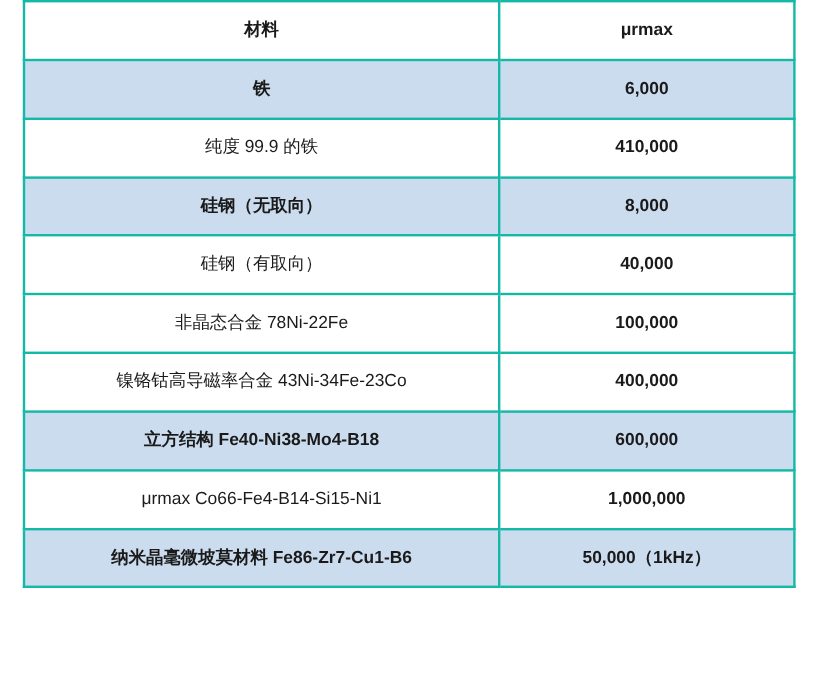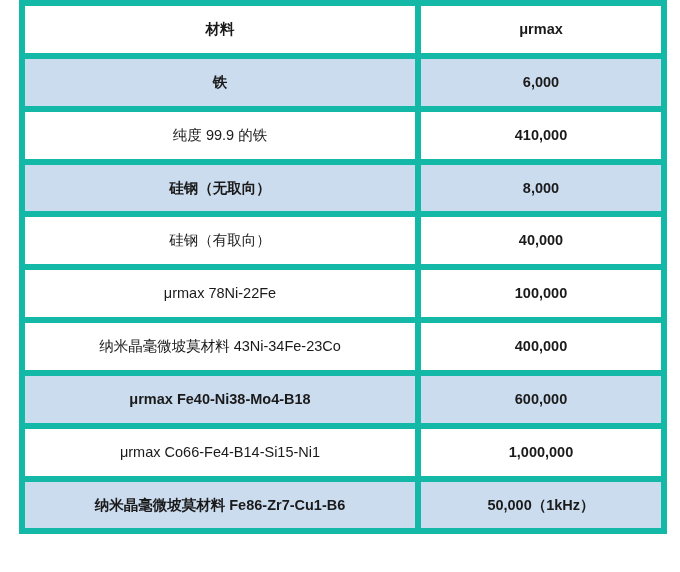--- a/index.html
+++ b/index.html
@@ -22,21 +22,21 @@
     align-items: flex-start;
   }
   table.matTable {
     border-collapse: collapse;
     width: 642px;
     table-layout: fixed;
   }
   table.matTable col.c1 { width: 396px; }
   table.matTable col.c2 { width: 246px; }
   table.matTable th, table.matTable td {
-    border: 6px solid #14b8a6;
+    border: 2px solid #14b8a6;
     text-align: center;
     vertical-align: middle;
     height: 46px;
     font-size: 14.5px;
     color: #1a1a1a;
     padding: 14px 6px;
     box-sizing: border-box;
     line-height: 1.3;
   }
   table.matTable thead th {
@@ -85,29 +85,29 @@
       </tr>
       <tr class="odd">
         <td class="mat">硅钢（无取向）</td>
         <td class="val">8,000</td>
       </tr>
       <tr class="even">
         <td class="mat">硅钢（有取向）</td>
         <td class="val">40,000</td>
       </tr>
       <tr class="even">
-        <td class="mat">μrmax 78Ni-22Fe</td>
+        <td class="mat">非晶态合金 78Ni-22Fe</td>
         <td class="val">100,000</td>
       </tr>
       <tr class="even">
-        <td class="mat">纳米晶毫微坡莫材料 43Ni-34Fe-23Co</td>
+        <td class="mat">镍铬钴高导磁率合金 43Ni-34Fe-23Co</td>
         <td class="val">400,000</td>
       </tr>
       <tr class="odd">
-        <td class="mat">μrmax Fe40-Ni38-Mo4-B18</td>
+        <td class="mat">立方结构 Fe40-Ni38-Mo4-B18</td>
         <td class="val">600,000</td>
       </tr>
       <tr class="even">
         <td class="mat">μrmax Co66-Fe4-B14-Si15-Ni1</td>
         <td class="val">1,000,000</td>
       </tr>
       <tr class="odd">
         <td class="mat">纳米晶毫微坡莫材料 Fe86-Zr7-Cu1-B6</td>
         <td class="val">50,000（1kHz）</td>
       </tr>

